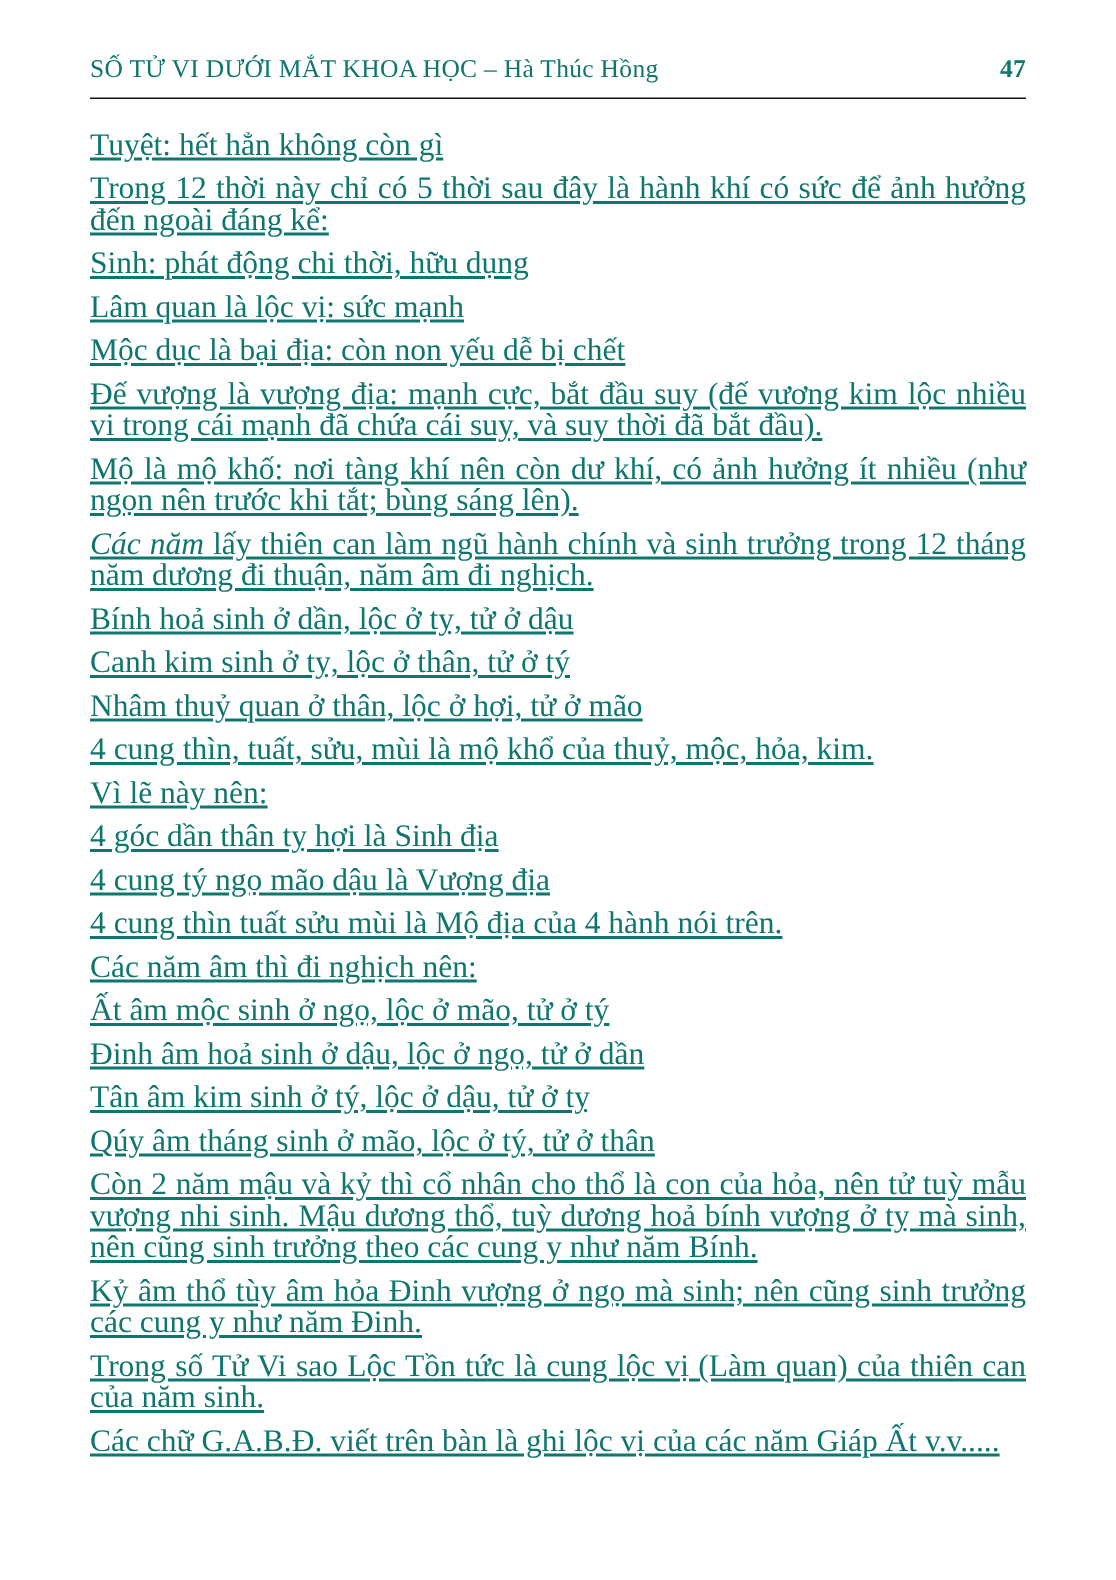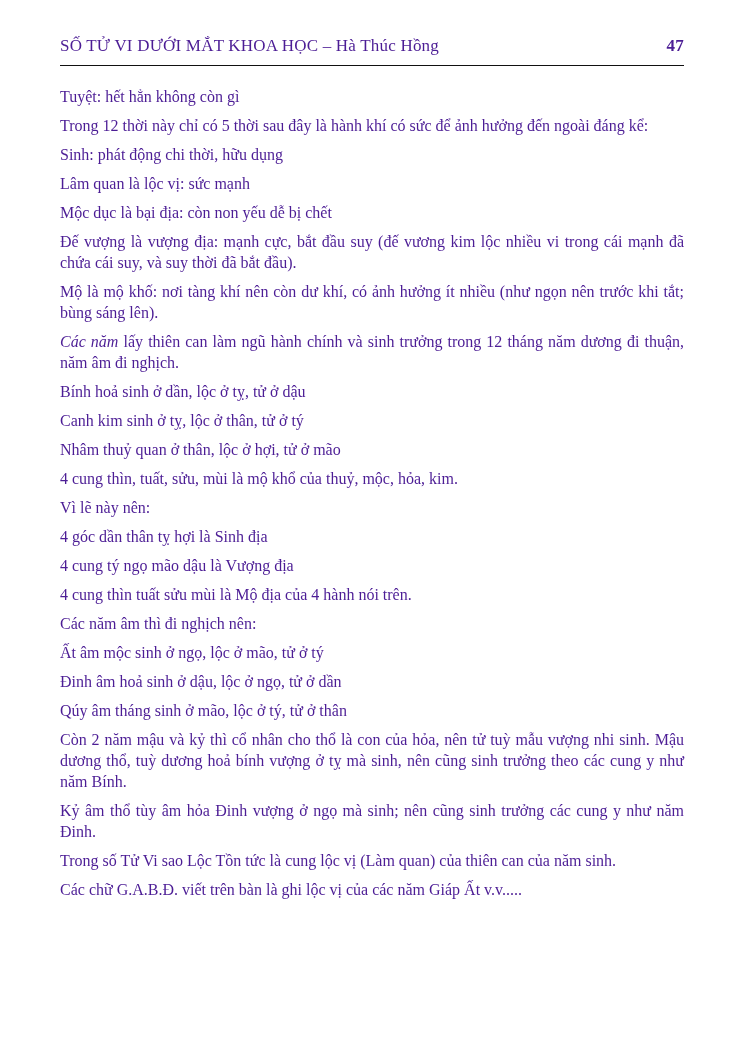--- a/index.html
+++ b/index.html
@@ -9,21 +9,21 @@
   }
   .page {
     position: relative;
     width: 744px;
     height: 1053px;
     margin: 0 auto;
     background: #ffffff;
     box-sizing: border-box;
     padding: 36px 60px 0 60px;
     font-family: "Liberation Serif", "DejaVu Serif", serif;
-    color: #4c1d95;
+    color: #0f766e;
     overflow: hidden;
   }
   .page-header {
     display: flex;
     justify-content: space-between;
     align-items: baseline;
     font-size: 17px;
     letter-spacing: 0.2px;
     padding-bottom: 9px;
     border-bottom: 1.5px solid #111111;
@@ -33,24 +33,25 @@
   }
   .page-header .pagenum {
     white-space: nowrap;
     font-weight: bold;
   }
   .body-text {
     margin-top: 20px;
   }
   .body-text p.para {
     margin: 0 0 8px 0;
-    font-size: 16px;
+    font-size: 21px;
     line-height: 21px;
     text-align: justify;
     text-justify: inter-word;
+    text-decoration: underline;
   }
   .body-text p.para i {
     font-style: italic;
   }
 </style>
 </head>
 <body>
 
 <div class="page">
   <div class="page-header">
@@ -71,19 +72,20 @@
       <p class="para">Canh kim sinh ở tỵ, lộc ở thân, tử ở tý</p>
       <p class="para">Nhâm thuỷ quan ở thân, lộc ở hợi, tử ở mão</p>
       <p class="para">4 cung thìn, tuất, sửu, mùi là mộ khổ của thuỷ, mộc, hỏa, kim.</p>
       <p class="para">Vì lẽ này nên:</p>
       <p class="para">4 góc dần thân tỵ hợi là Sinh địa</p>
       <p class="para">4 cung tý ngọ mão dậu là Vượng địa</p>
       <p class="para">4 cung thìn tuất sửu mùi là Mộ địa của 4 hành nói trên.</p>
       <p class="para">Các năm âm thì đi nghịch nên:</p>
       <p class="para">Ất âm mộc sinh ở ngọ, lộc ở mão, tử ở tý</p>
       <p class="para">Đinh âm hoả sinh ở dậu, lộc ở ngọ, tử ở dần</p>
+      <p class="para">Tân âm kim sinh ở tý, lộc ở dậu, tử ở tỵ</p>
       <p class="para">Qúy âm tháng sinh ở mão, lộc ở tý, tử ở thân</p>
       <p class="para">Còn 2 năm mậu và kỷ thì cổ nhân cho thổ là con của hỏa, nên tử tuỳ mẫu vượng nhi sinh. Mậu dương thổ, tuỳ dương hoả bính vượng ở tỵ mà sinh, nên cũng sinh trưởng theo các cung y như năm Bính.</p>
       <p class="para">Kỷ âm thổ tùy âm hỏa Đinh vượng ở ngọ mà sinh; nên cũng sinh trưởng các cung y như năm Đinh.</p>
       <p class="para">Trong số Tử Vi sao Lộc Tồn tức là cung lộc vị (Làm quan) của thiên can của năm sinh.</p>
       <p class="para">Các chữ G.A.B.Đ. viết trên bàn là ghi lộc vị của các năm Giáp Ất v.v.....</p>
     </div>
 </div>
 
 </body></html>

